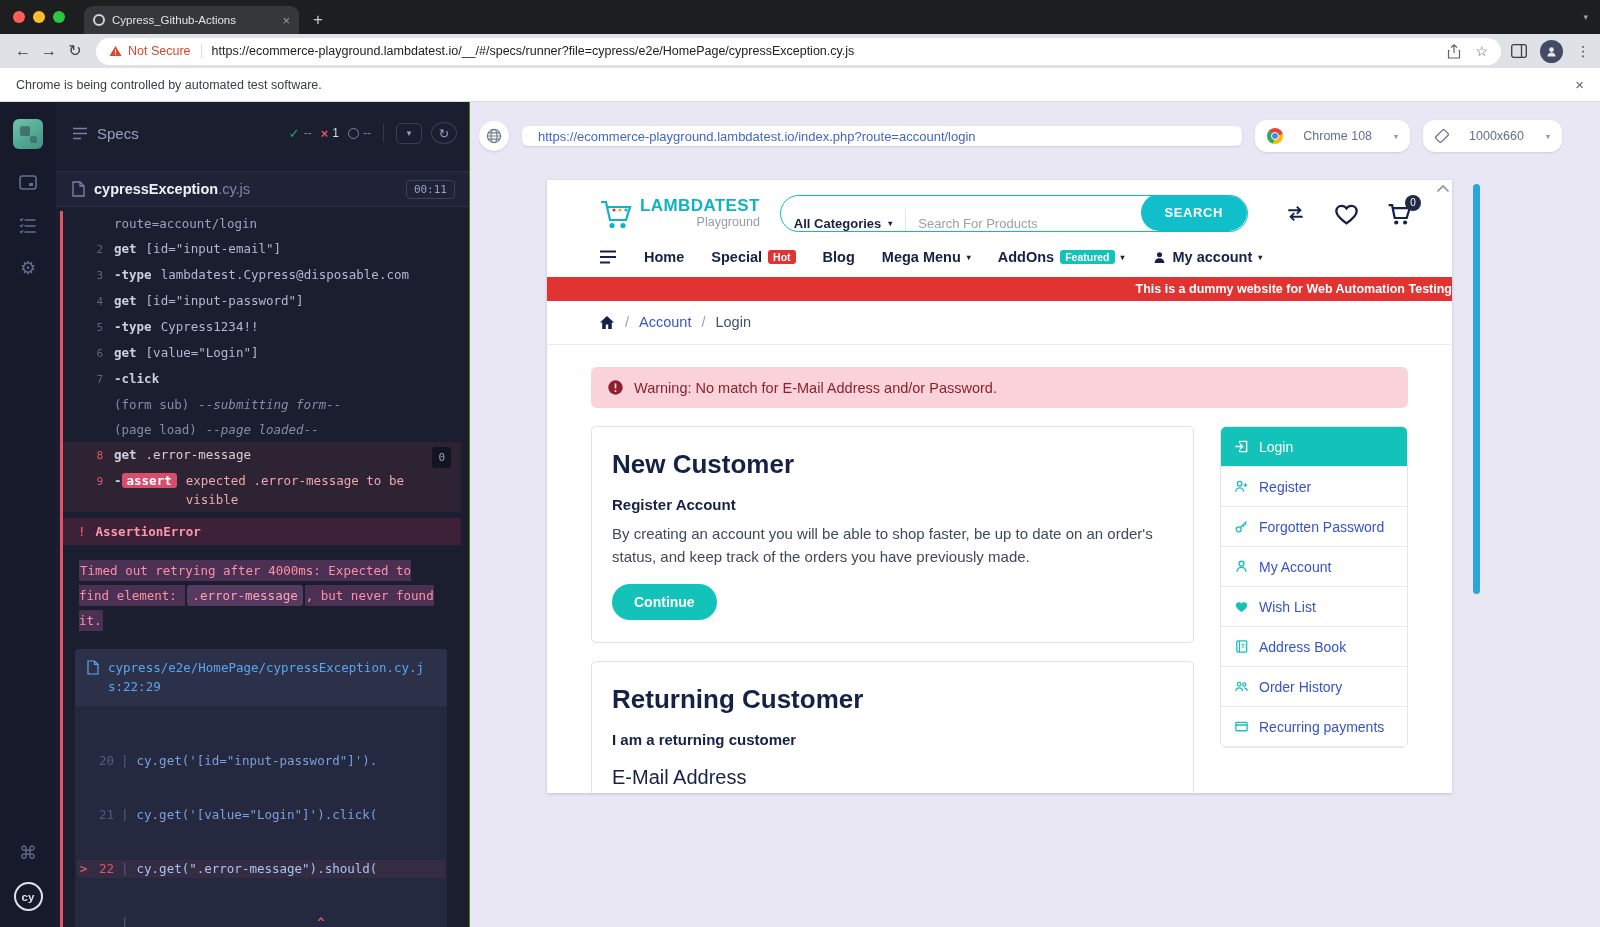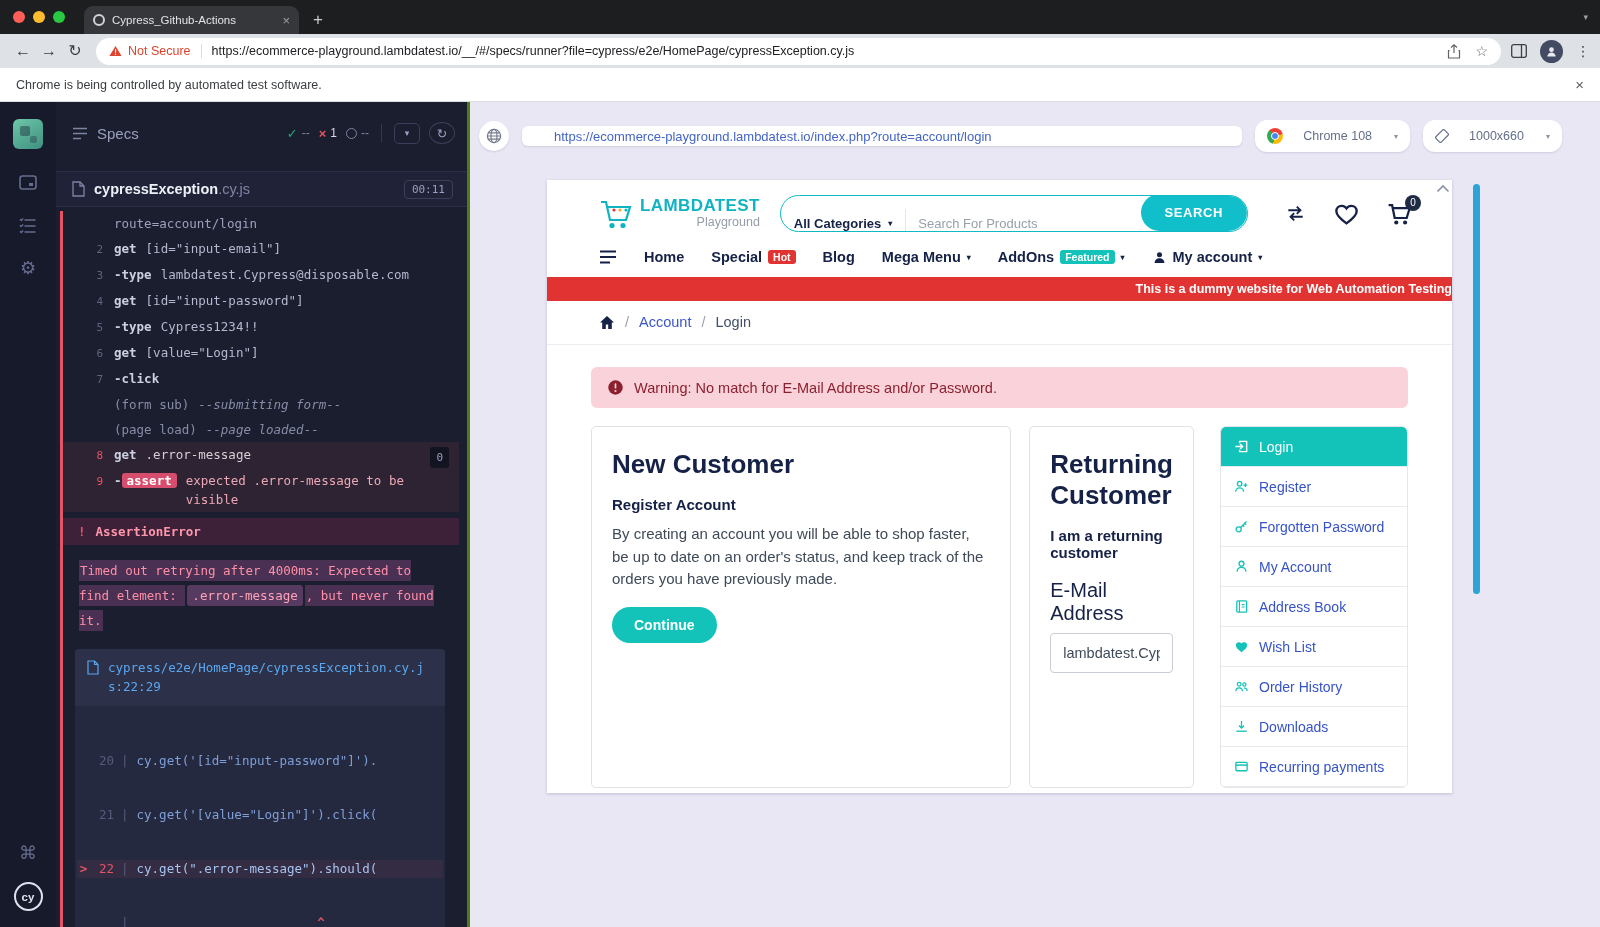--- a/index.html
+++ b/index.html
@@ -39,21 +39,21 @@
 
   .cy-sidebar{width:56px;background:#171a2b;display:flex;flex-direction:column;align-items:center;padding:17px 0 16px;gap:24px}
   .sb-logo{width:30px;height:30px;border-radius:6px;background:linear-gradient(145deg,#6ec6a8,#3f9181);position:relative;flex-shrink:0}
   .sb-logo::after{content:"";position:absolute;left:7px;top:7px;width:10px;height:10px;background:rgba(23,26,43,.4);border-radius:2px}
   .sb-logo::before{content:"";position:absolute;right:6px;bottom:6px;width:7px;height:7px;background:rgba(23,26,43,.3);border-radius:2px}
   .sb-ico{color:#666c8f;font-size:18px;line-height:1}
   .sb-bottom{margin-top:auto;display:flex;flex-direction:column;align-items:center;gap:20px}
   .cy-logo{width:29px;height:29px;border-radius:50%;border:2.5px solid #dfe2ee;color:#dfe2ee;font-size:11.5px;font-weight:bold;display:flex;align-items:center;justify-content:center;font-family:"Liberation Sans",sans-serif}
 
   
-  .reporter{width:414px;background:#1b1e2e;position:relative;font-family:"DejaVu Sans Mono",monospace;overflow:hidden;flex-shrink:0;border-right:3px solid #4d7c0f}
+  .reporter{width:414px;background:#1b1e2e;position:relative;font-family:"DejaVu Sans Mono",monospace;overflow:hidden;flex-shrink:0;border-right:1px solid #4d7c0f}
   .rep-header{display:flex;align-items:center;padding:20px 12px 0 16px;font-family:"Liberation Sans",sans-serif}
   .specs-title{color:#9aa0bf;font-size:15px;margin-left:9px}
   .rep-stats{margin-left:auto;display:flex;align-items:center;gap:9px}
   .stat{display:flex;align-items:center;gap:4px;font-size:12px;color:#7d83a3}
   .st-check{color:#22a879;font-size:13px}
   .st-x{color:#e45464;font-weight:bold;font-size:13px}
   .st-pass-cnt,.st-pend-cnt{color:#7d83a3}
   .st-fail-cnt{color:#d6d9e8}
   .pend-circle{width:11px;height:11px;border:1.5px solid #7d83a3;border-radius:50%}
   .stat-divider{width:1px;height:18px;background:#343952;margin:0 3px}
@@ -98,21 +98,21 @@
   .cbar::before{content:"|"}
   .crow.cur{background:rgba(228,84,100,.08)}
   .crow.cur .cln{color:#e45464}
   .crow.cur .ccode{color:#a6c4f0}
   .crow.caret .ccode{color:#e45464;font-weight:bold}
 
   
   .preview{flex:1;position:relative;background:#e9e7f4}
   .runner-bar{display:flex;align-items:center;gap:13px;padding:18px 38px 0 9px}
   .globe-btn{width:30px;height:30px;border-radius:50%;background:#fff;box-shadow:0 1px 2px rgba(90,84,140,.2);display:flex;align-items:center;justify-content:center;color:#737a8c;flex-shrink:0}
-  .runner-url{flex:1;height:20px;background:#fff;border-radius:6px;box-shadow:0 1px 2px rgba(90,84,140,.18);display:flex;align-items:center;padding:0 32px;color:#4465c8;font-size:13px;white-space:nowrap;overflow:hidden}
+  .runner-url{flex:1;height:20px;background:#fff;border-radius:6px;box-shadow:0 1px 2px rgba(90,84,140,.18);display:flex;align-items:center;padding:0 16px;color:#4465c8;font-size:13px;white-space:nowrap;overflow:hidden}
   .sel-pill{height:32px;background:#fff;border-radius:12px;box-shadow:0 1px 2px rgba(90,84,140,.18);display:flex;align-items:center;gap:20px;padding:0 12px;color:#64708a;font-size:12.5px;flex-shrink:0}
   .pill-chev{font-size:8px;color:#8b93a8;margin-left:2px}
   .chrome-logo{width:16px;height:16px;border-radius:50%;background:conic-gradient(from -45deg,#ea4335 0 120deg,#fbbc05 0 240deg,#34a853 0 360deg);position:relative}
   .chrome-logo::after{content:"";position:absolute;inset:4px;border-radius:50%;background:#4285f4;border:1.5px solid #fff}
 
   .aut{position:absolute;left:77px;top:78px;width:905px;height:613px;background:#fff;overflow:hidden;box-shadow:0 1px 3px rgba(80,76,120,.25)}
   .aut-scrollbar{position:absolute;left:1003px;top:80px;width:7px;height:610px}
   .aut-thumb{width:7px;height:410px;background:#2da4d8;border-radius:4px;margin-top:2px}
   .collapse-chev{position:absolute;left:966px;top:82px;color:#8a8fa5}
 
@@ -143,21 +143,21 @@
 
   .banner{background:#e23333;color:#fff;text-align:right;font-size:12.5px;font-weight:bold;padding:5px 0}
   .breadcrumb{display:flex;align-items:center;gap:10px;padding:13px 52px 14px;border-bottom:1px solid #ececf0;font-size:14.5px}
   .bc-sep::before{content:"/";color:#9aa0ab}
   .bc-link{color:#3b56c8}
   .bc-cur{color:#43506b}
 
   .warning-alert{margin:22px 44px 0;background:#f9d3d9;color:#8d2030;border-radius:6px;padding:12px 16px;font-size:14.5px;display:flex;gap:10px;align-items:center}
 
   .content-row{display:flex;margin:18px 44px 0;gap:26px}
-  .main-col{width:603px;display:flex;gap:18px}
+  .main-col{width:603px;display:flex;flex-direction:column;gap:18px}
   .card{border:1px solid #e2e2e6;border-radius:5px;padding:22px 20px}
   .card h2{font-size:26px;color:#152146;font-weight:bold}
   .card .sub{font-size:15px;font-weight:bold;margin-top:16px}
   .card .body{font-size:15px;color:#3f4a58;line-height:1.5;margin-top:10px}
   .btn-teal{display:inline-block;margin-top:16px;background:#13c2b8;color:#fff;font-size:14px;font-weight:bold;padding:10px 22px;border-radius:22px;border:none;font-family:"Liberation Sans",sans-serif}
   .fld-label{font-size:20px;margin-top:18px;color:#152146}
   .fld-input{margin-top:8px;width:100%;height:40px;border:1px solid #c9ced6;border-radius:4px;padding:0 12px;font-size:14.5px;color:#3f4a58;font-family:"Liberation Sans",sans-serif}
 
   .side-col{width:188px}
   .acct{border:1px solid #e4e6ea;border-radius:6px;overflow:hidden;background:#fff}
@@ -521,47 +521,40 @@
               <span>Forgotten Password</span>
             </div>
             <div class="acct-item">
               <svg width="15" height="15" viewBox="0 0 16 16">
                   <circle cx="8" cy="5" r="2.6" stroke="currentColor" stroke-width="1.4" fill="none"></circle>
                   <path d="M3.3 13.5c0-2.6 2.1-4.6 4.7-4.6s4.7 2 4.7 4.6" stroke="currentColor" stroke-width="1.4" fill="none"></path>
                 </svg>
               <span>My Account</span>
             </div>
             <div class="acct-item">
+              <svg width="15" height="15" viewBox="0 0 16 14">
+                  <path d="M8 13C4.4 10.4 2 8.2 2 5.7 2 3.9 3.4 2.5 5.1 2.5c1.1 0 2.2.5 2.9 1.4.7-.9 1.8-1.4 2.9-1.4 1.7 0 3.1 1.4 3.1 3.2 0 2.5-2.4 4.7-6 7.3z" fill="currentColor"></path>
+                </svg>
+              <span>Wish List</span>
+            </div>
+            <div class="acct-item">
               <svg width="15" height="15" viewBox="0 0 16 16">
                   <rect x="3" y="2" width="10.5" height="12" rx="1" stroke="currentColor" stroke-width="1.4" fill="none"></rect>
                   <path d="M5.8 2v12M8.2 6h3M8.2 8.5h3" stroke="currentColor" stroke-width="1.2"></path>
                 </svg>
               <span>Address Book</span>
-            </div>
-            <div class="acct-item">
-              <svg width="15" height="15" viewBox="0 0 16 14">
-                  <path d="M8 13C4.4 10.4 2 8.2 2 5.7 2 3.9 3.4 2.5 5.1 2.5c1.1 0 2.2.5 2.9 1.4.7-.9 1.8-1.4 2.9-1.4 1.7 0 3.1 1.4 3.1 3.2 0 2.5-2.4 4.7-6 7.3z" fill="currentColor"></path>
-                </svg>
-              <span>Wish List</span>
             </div>
             <div class="acct-item">
               <svg width="15" height="15" viewBox="0 0 16 16">
                   <circle cx="5.5" cy="5.5" r="2" stroke="currentColor" stroke-width="1.3" fill="none"></circle>
                   <path d="M2 13c0-2 1.6-3.5 3.5-3.5S9 11 9 13" stroke="currentColor" stroke-width="1.3" fill="none"></path>
                   <circle cx="11" cy="5.8" r="1.7" stroke="currentColor" stroke-width="1.3" fill="none"></circle>
                   <path d="M10.7 9.4c1.9.2 3.3 1.7 3.3 3.4" stroke="currentColor" stroke-width="1.3" fill="none"></path>
                 </svg>
               <span>Order History</span>
-            </div>
-            <div class="acct-item">
-              <svg width="15" height="15" viewBox="0 0 16 16">
-                  <path d="M8 2v7.5M5.3 7L8 9.7 10.7 7" stroke="currentColor" stroke-width="1.4" fill="none"></path>
-                  <path d="M2.5 13h11" stroke="currentColor" stroke-width="1.4"></path>
-                </svg>
-              <span>Downloads</span>
             </div>
             <div class="acct-item">
               <svg width="15" height="15" viewBox="0 0 16 16">
                   <rect x="2" y="3.5" width="12" height="9" rx="1" stroke="currentColor" stroke-width="1.4" fill="none"></rect>
                   <path d="M2 6.5h12" stroke="currentColor" stroke-width="1.6"></path>
                 </svg>
               <span>Recurring payments</span>
             </div>
           </div>
         </div>

